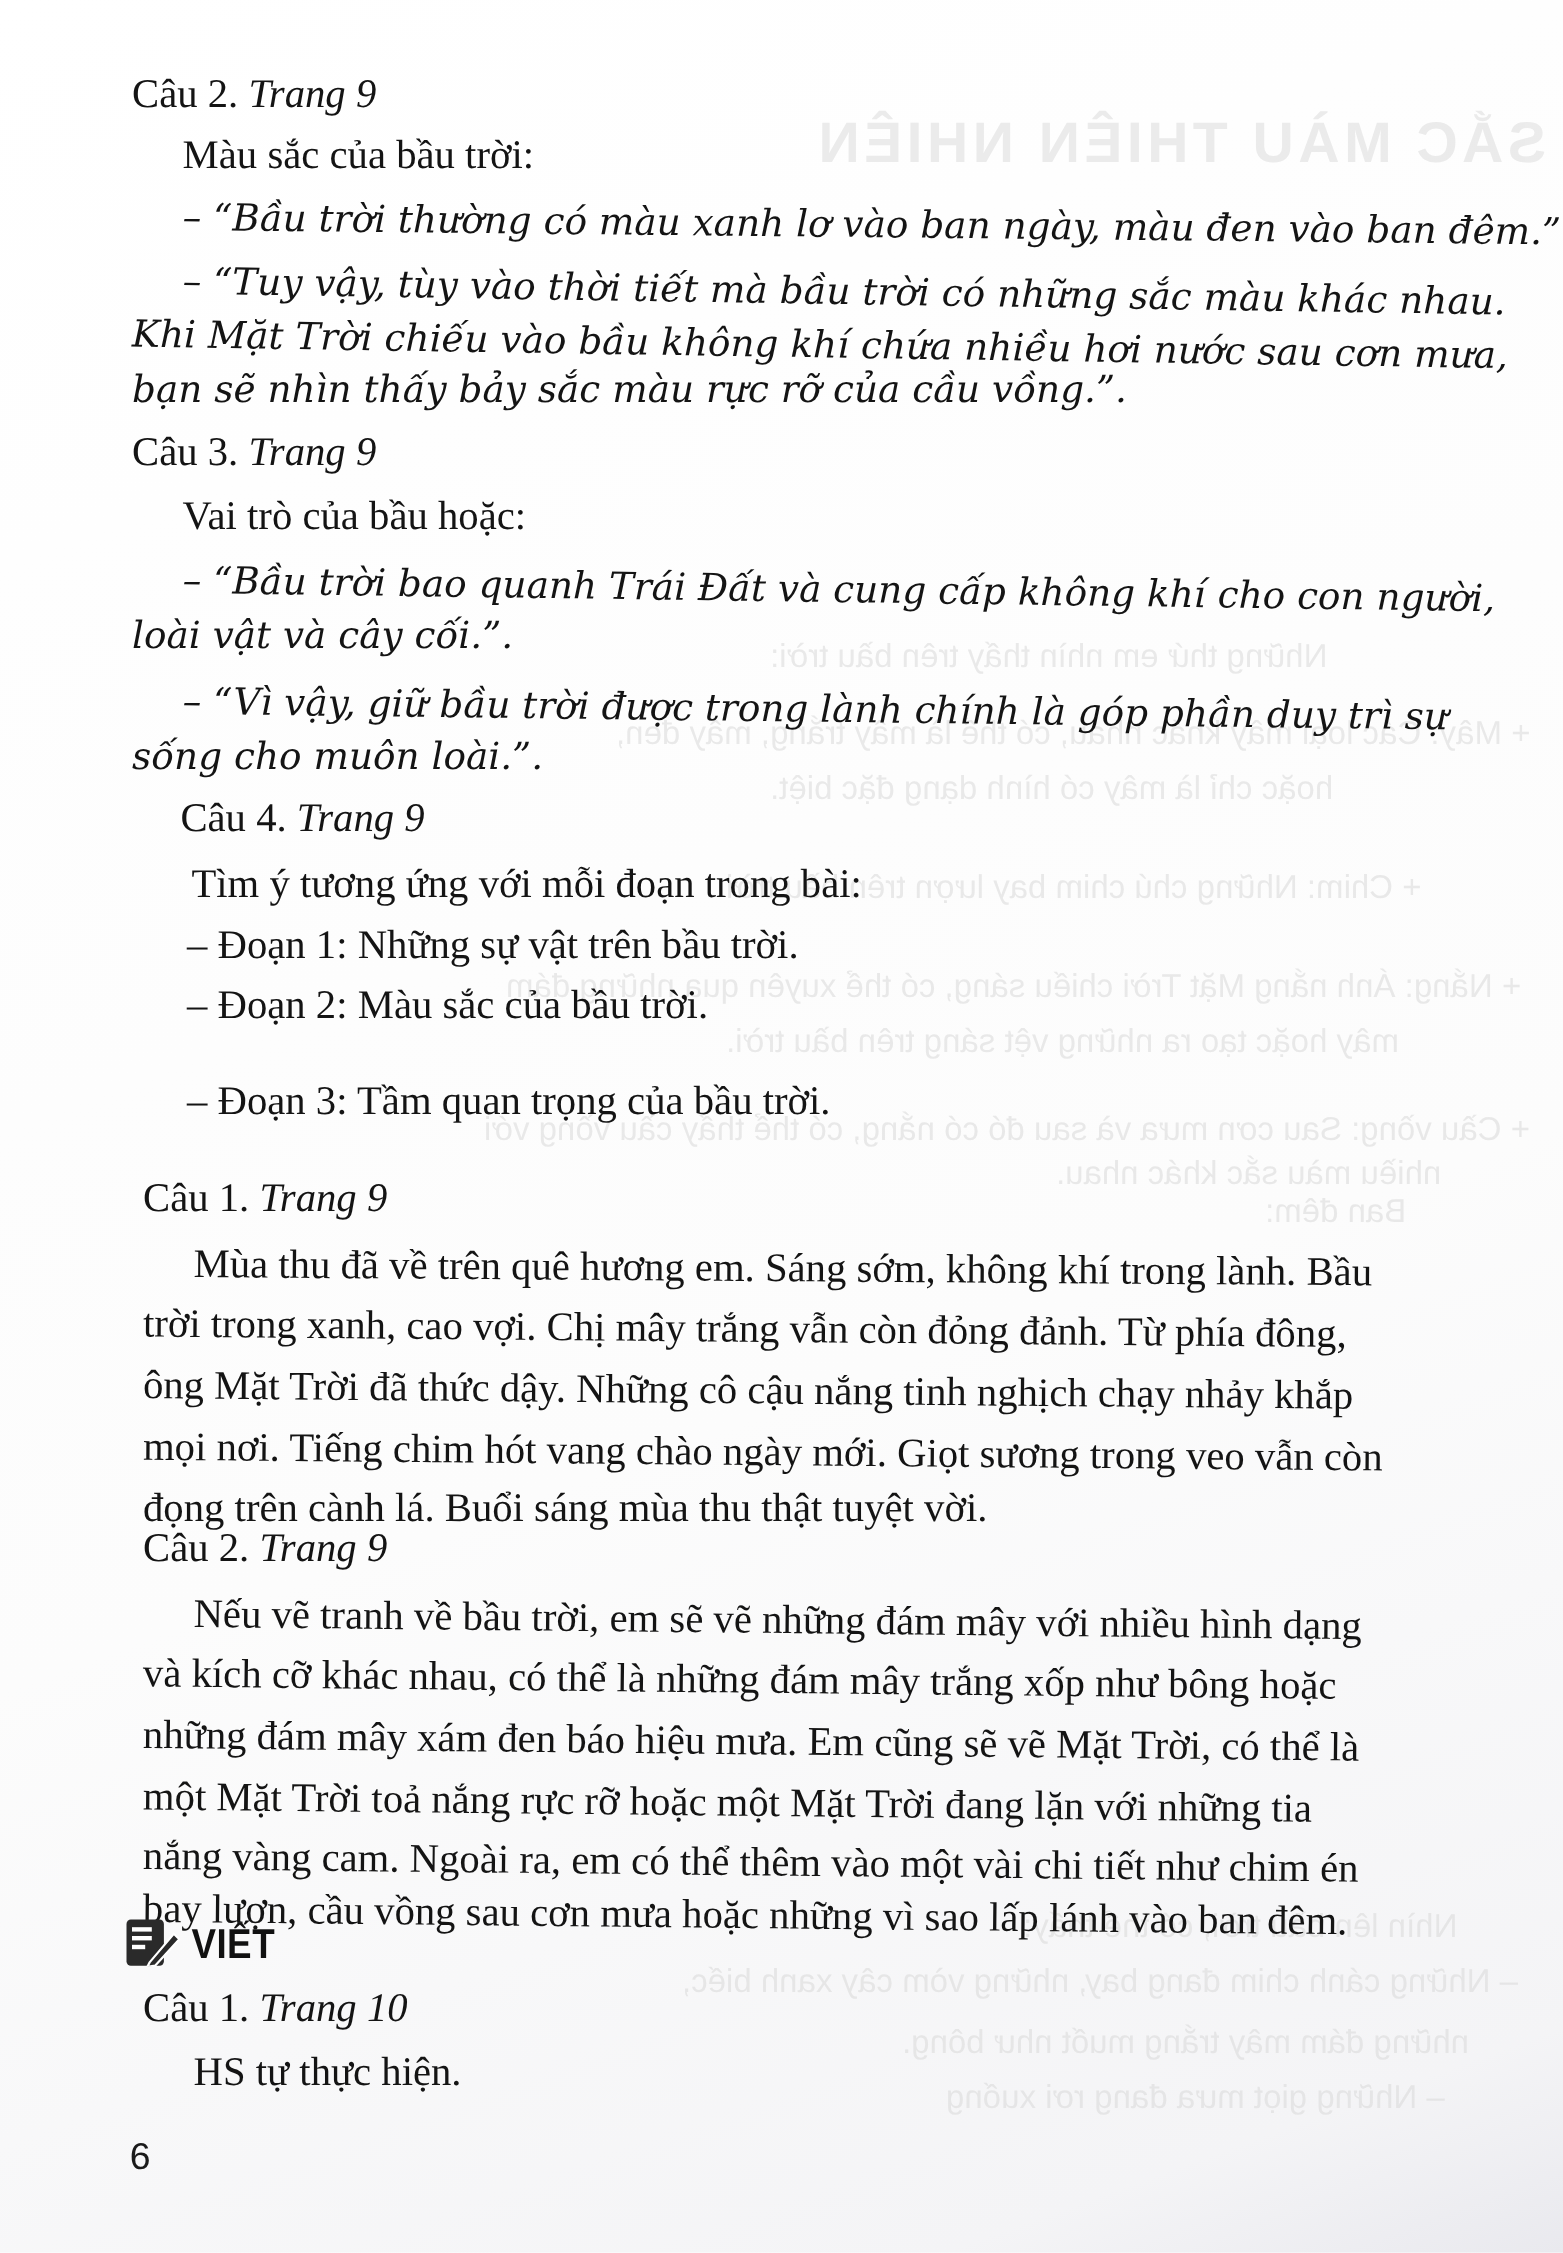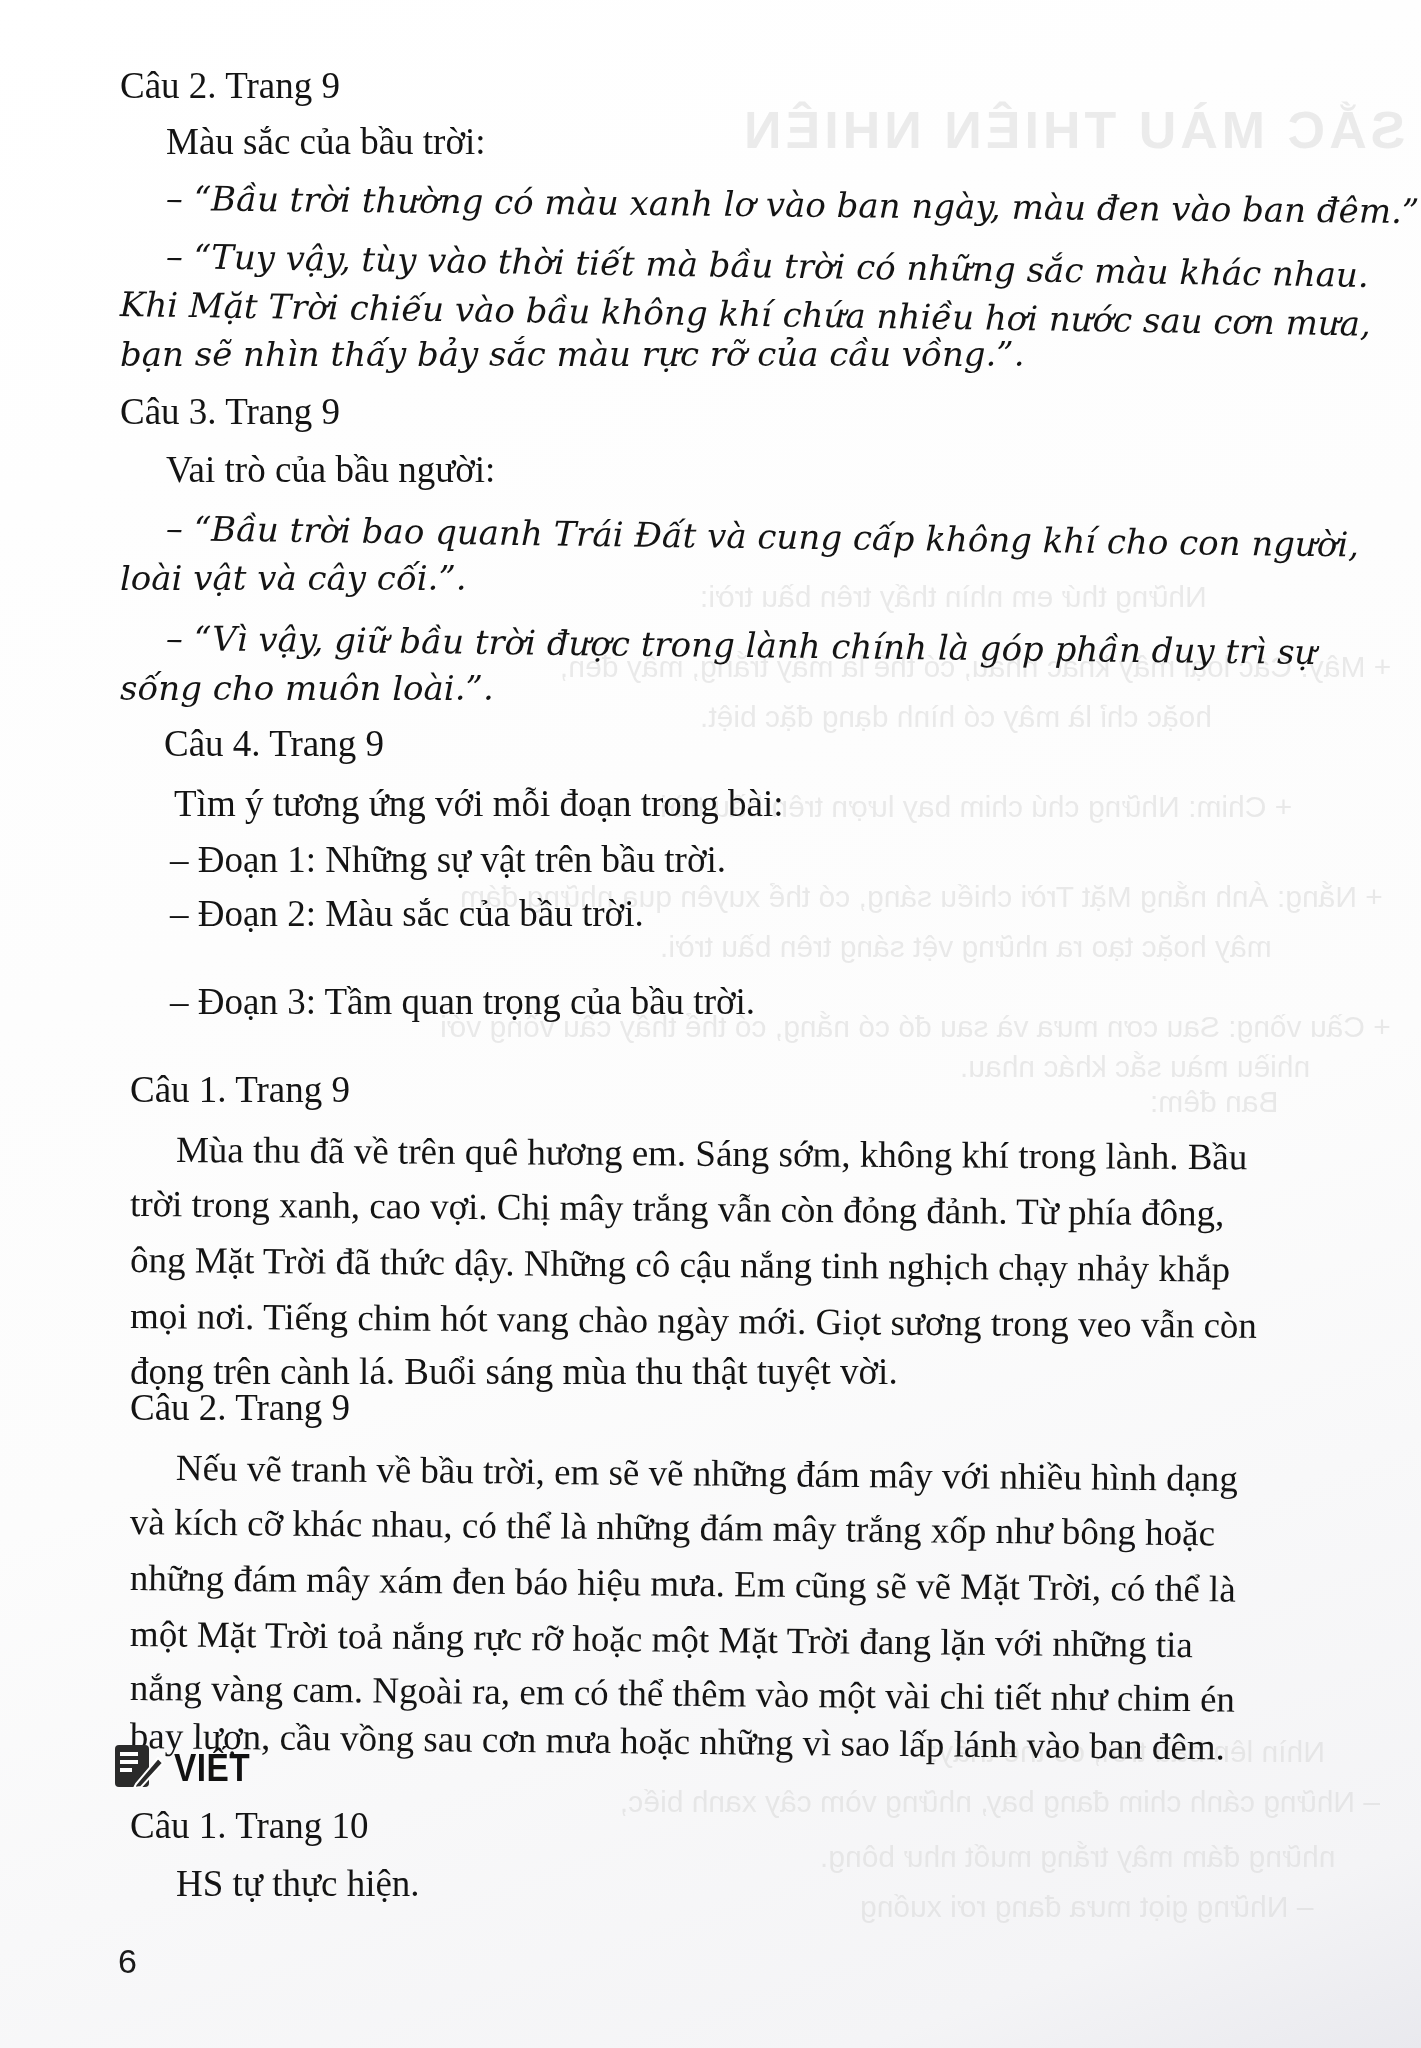--- a/index.html
+++ b/index.html
@@ -43,20 +43,21 @@
     position: absolute;
     white-space: nowrap;
     font-size: 37px;
     line-height: 44px;
     transform-origin: left center;
   }
   .q-head .q-num {
     font-weight: normal;
   }
   .q-head .q-page {
+    font-style: italic;
   }
   .italic {
     font-style: italic;
     font-family: "DejaVu Serif", "Liberation Serif", serif;
     font-size: 34px;
   }
   .section {
     position: absolute;
     display: flex;
     align-items: center;
@@ -107,21 +108,21 @@
   <div class="line" style="left:166px; top:120px;">Màu sắc của bầu trời:</div>
   <div class="line italic" style="left:166px; top:176px; transform:rotate(0.6deg);">– “Bầu trời thường có màu xanh lơ vào ban ngày, màu đen vào ban đêm.”</div>
   <div class="line italic" style="left:166px; top:234px; transform:rotate(0.9deg);">– “Tuy vậy, tùy vào thời tiết mà bầu trời có những sắc màu khác nhau.</div>
   <div class="line italic" style="left:120px; top:282px; transform:rotate(0.9deg);">Khi Mặt Trời chiếu vào bầu không khí chứa nhiều hơi nước sau cơn mưa,</div>
   <div class="line italic" style="left:120px; top:332px;">bạn sẽ nhìn thấy bảy sắc màu rực rỡ của cầu vồng.”.</div>
 
   <div class="line q-head" style="left:120px; top:390px;">
     <span class="q-num">Câu 3.</span>
     <span class="q-page">Trang 9</span>
   </div>
-  <div class="line" style="left:166px; top:448px;">Vai trò của bầu người:</div>
+  <div class="line" style="left:166px; top:448px;">Vai trò của bầu hoặc:</div>
   <div class="line italic" style="left:166px; top:506px; transform:rotate(0.8deg);">– “Bầu trời bao quanh Trái Đất và cung cấp không khí cho con người,</div>
   <div class="line italic" style="left:120px; top:556px;">loài vật và cây cối.”.</div>
   <div class="line italic" style="left:166px; top:616px; transform:rotate(0.7deg);">– “Vì vậy, giữ bầu trời được trong lành chính là góp phần duy trì sự</div>
   <div class="line italic" style="left:120px; top:666px;">sống cho muôn loài.”.</div>
 
   <div class="line q-head" style="left:124px; top:722px;margin-left:40px;">
     <span class="q-num">Câu 4.</span>
     <span class="q-page">Trang 9</span>
   </div>
   <div class="line" style="left:174px; top:782px;">Tìm ý tương ứng với mỗi đoạn trong bài:</div>

